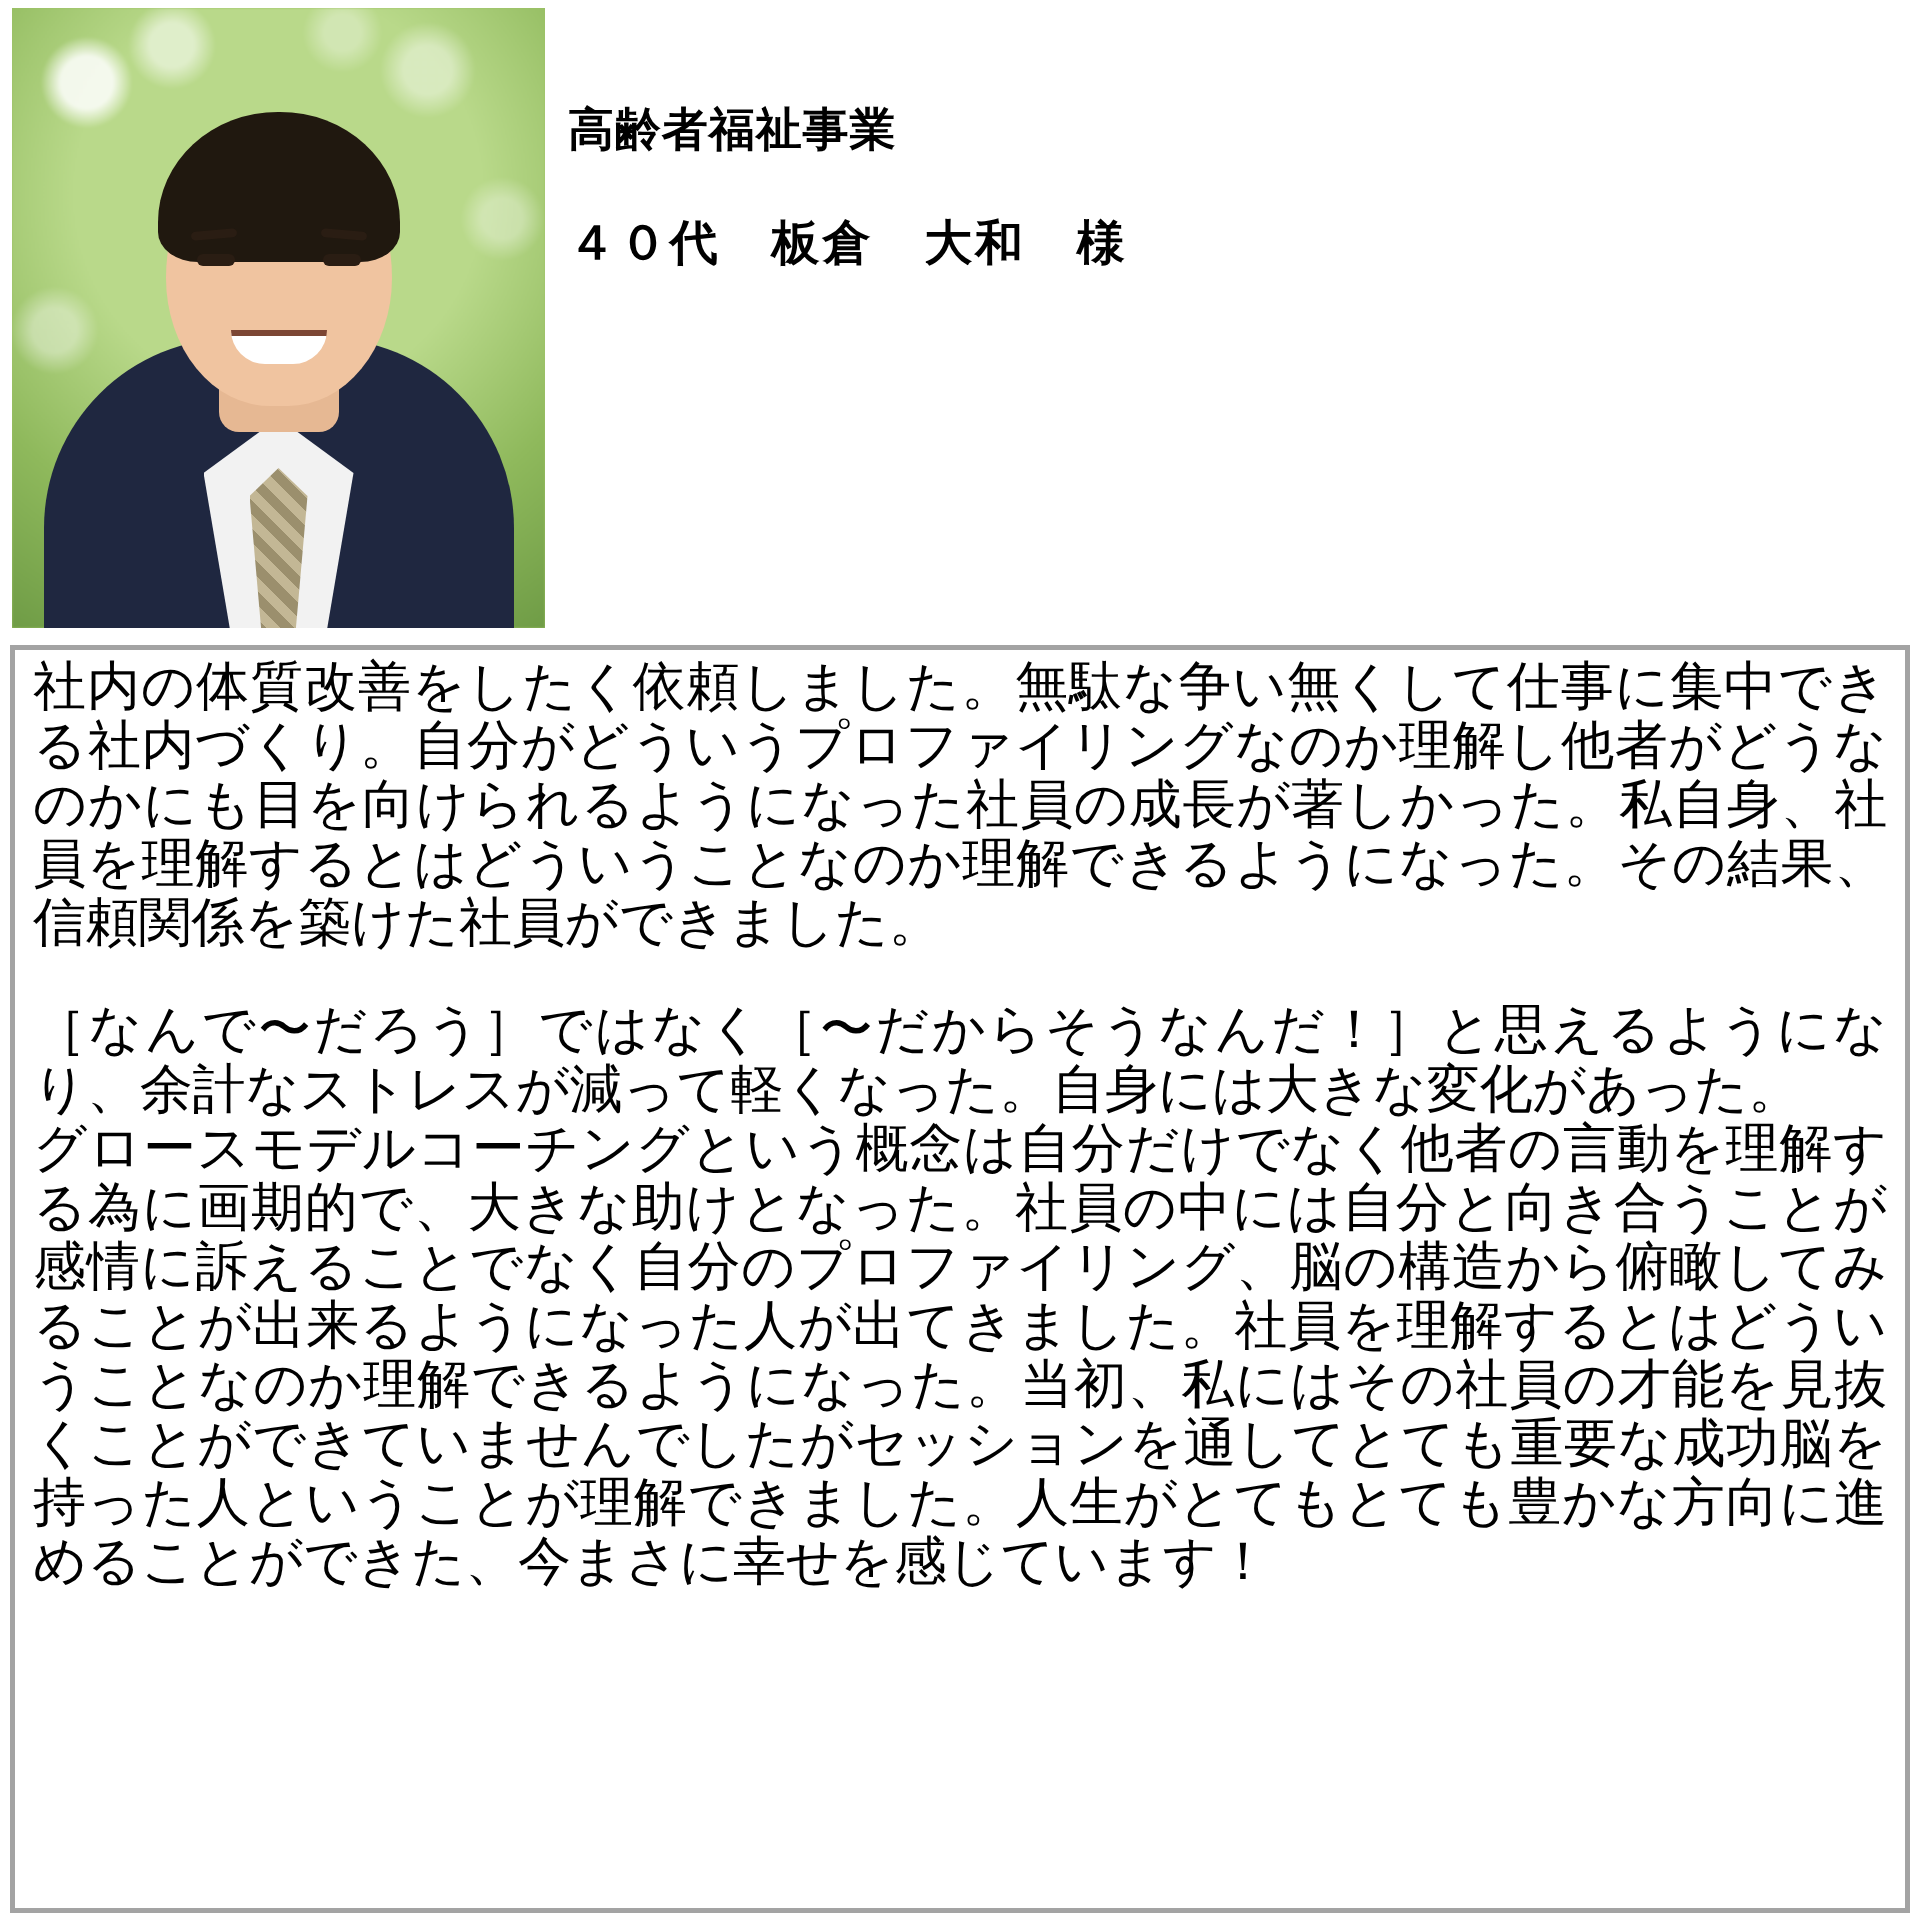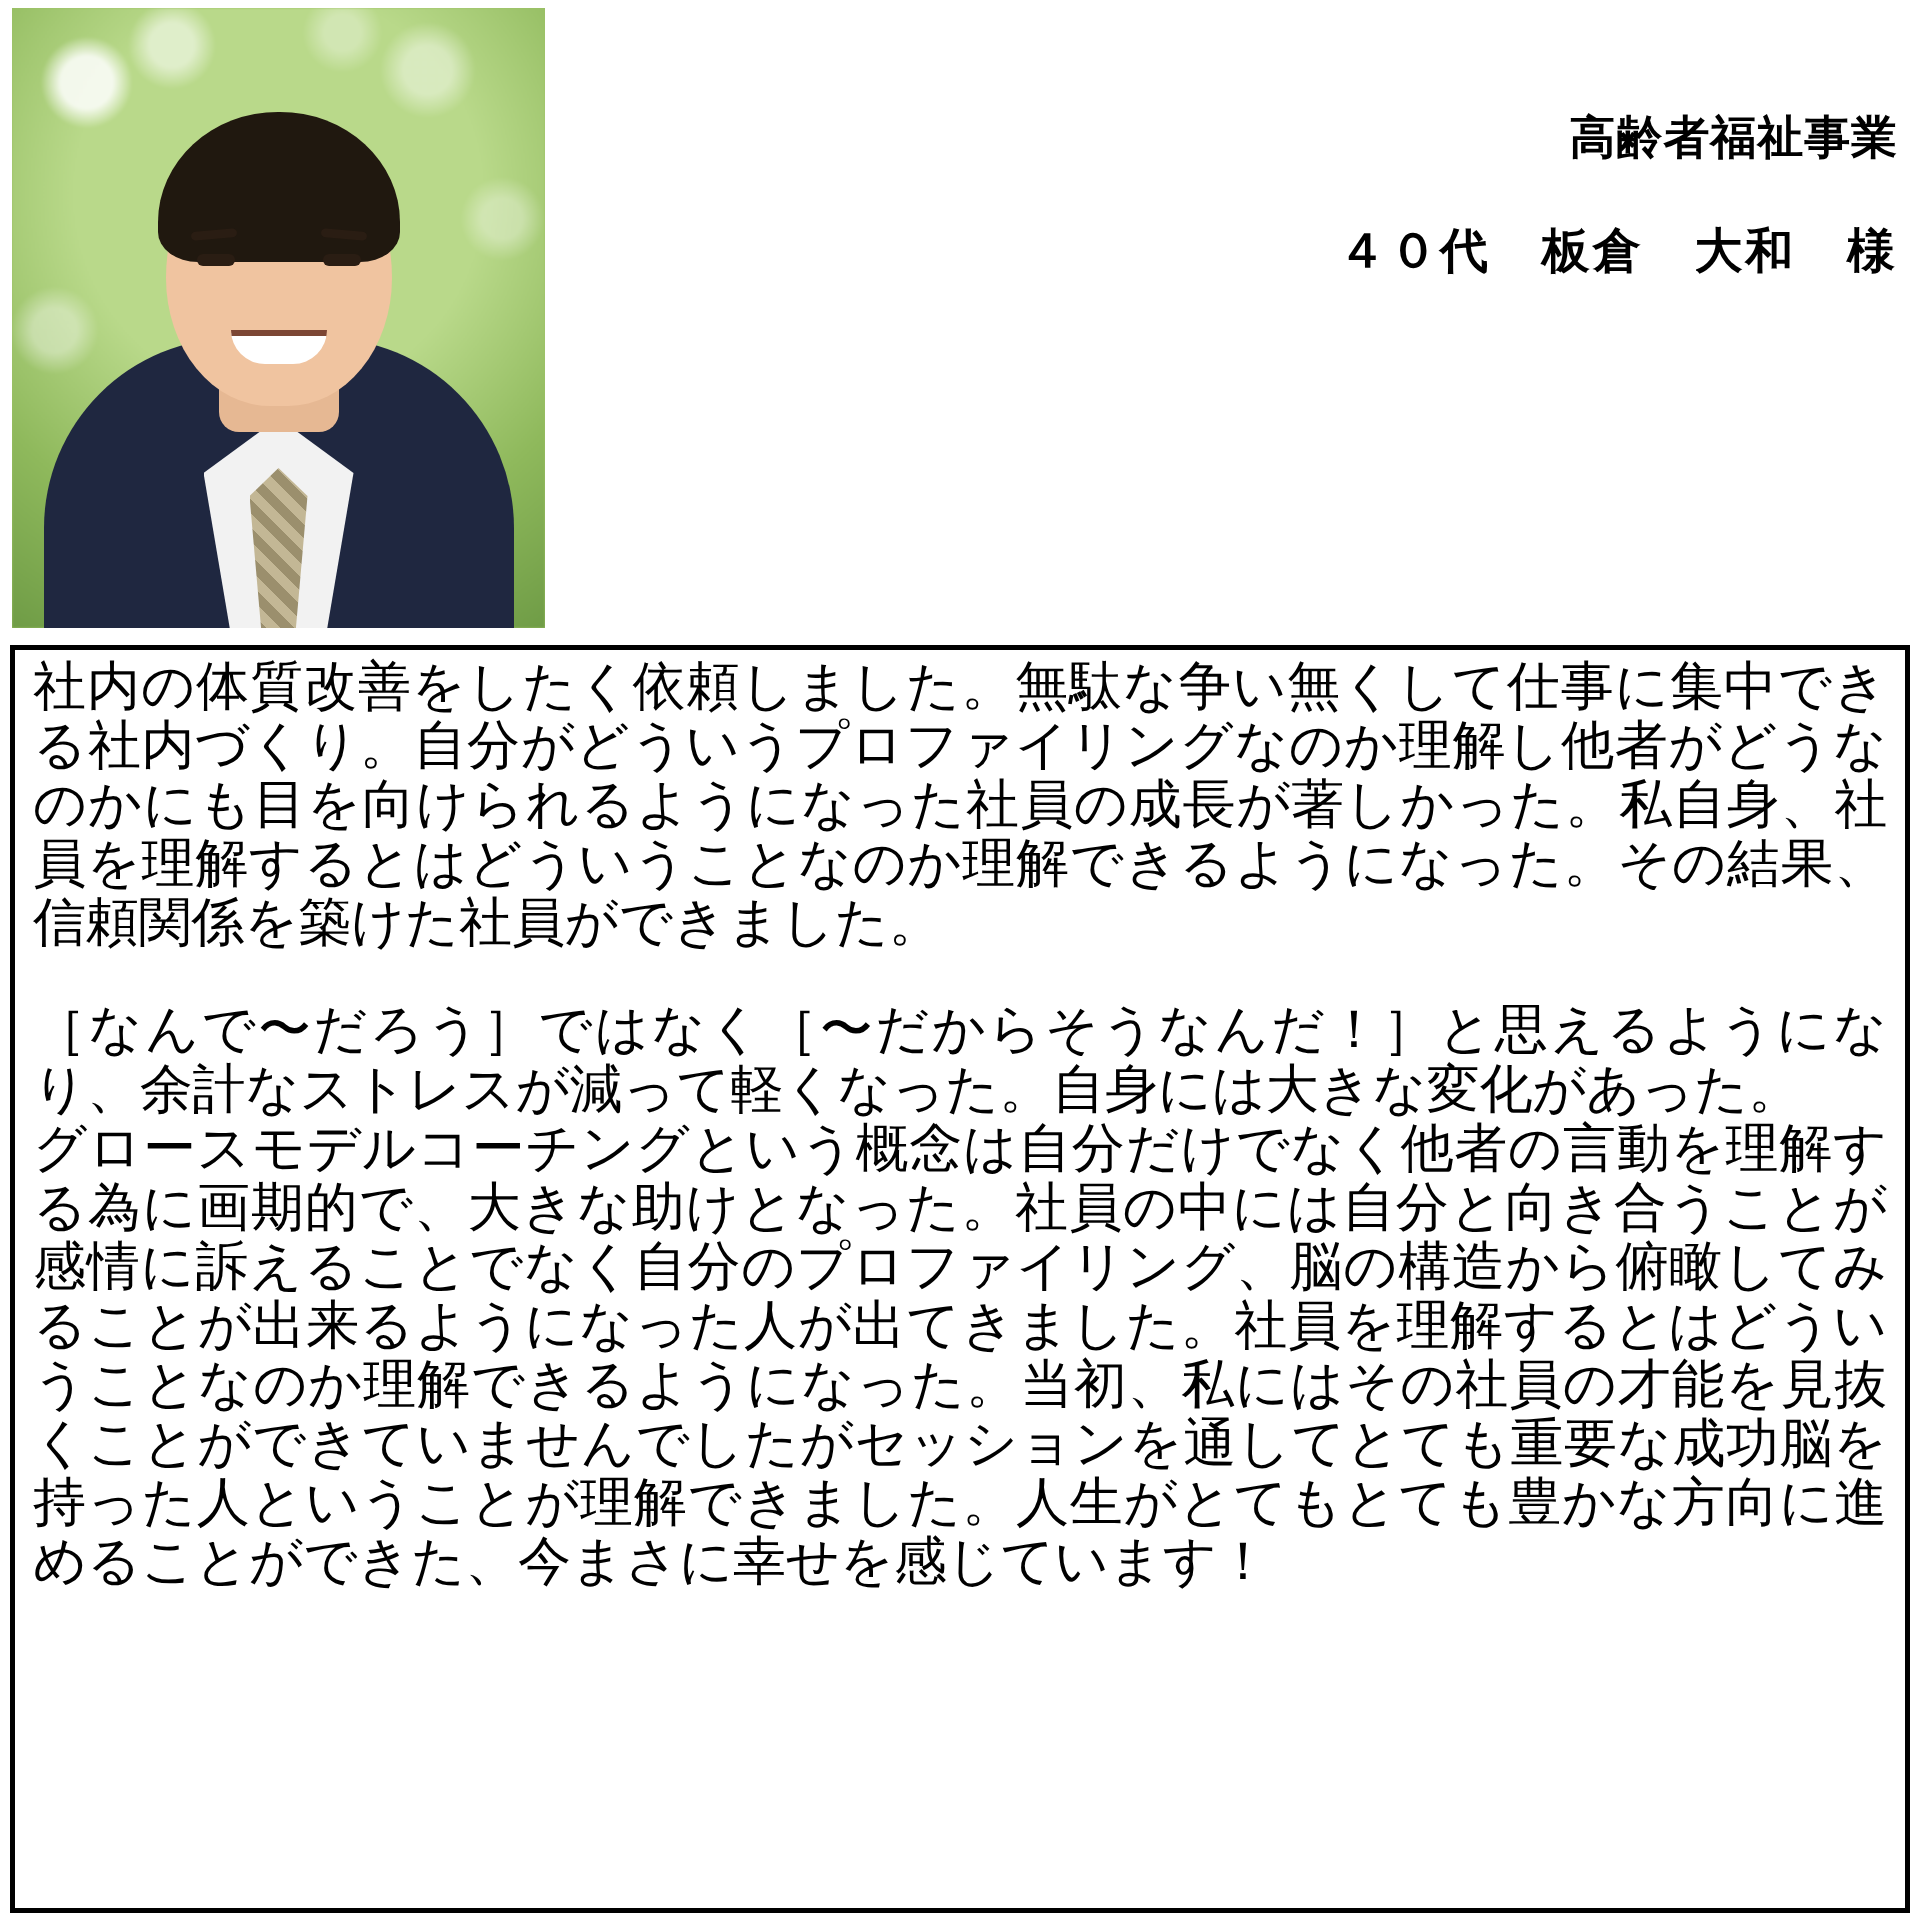--- a/index.html
+++ b/index.html
@@ -143,26 +143,25 @@
     height: 34px;
     background: #ffffff;
     border-radius: 0 0 60px 60px;
     border-top: 6px solid #7c4634;
     box-sizing: border-box;
   }
 
   .header-text {
     position: absolute;
     left: 568px;
-    top: 8px;
+    top: 0;
     width: 1330px;
     height: 630px;
     padding-top: 106px;
     box-sizing: border-box;
-    text-align: right;
   }
   .header-text .line {
     font-weight: 700;
     font-size: 46px;
     line-height: 1;
     letter-spacing: 0.02em;
     margin-bottom: 66px;
     white-space: nowrap;
   }
   .header-text .line.name {
@@ -171,21 +170,21 @@
     margin-bottom: 0;
   }
 
   
   .testimonial {
     position: absolute;
     left: 10px;
     top: 645px;
     width: 1900px;
     height: 1268px;
-    border: 5px solid #000000;
+    border: 5px solid #a3a3a3;
     box-sizing: border-box;
     background: #ffffff;
     padding: 6px 18px 0 18px;
     overflow: hidden;
   }
   .testimonial p {
     margin: 0;
     font-size: 53px;
     line-height: 1.115;
     letter-spacing: -0.004em;

